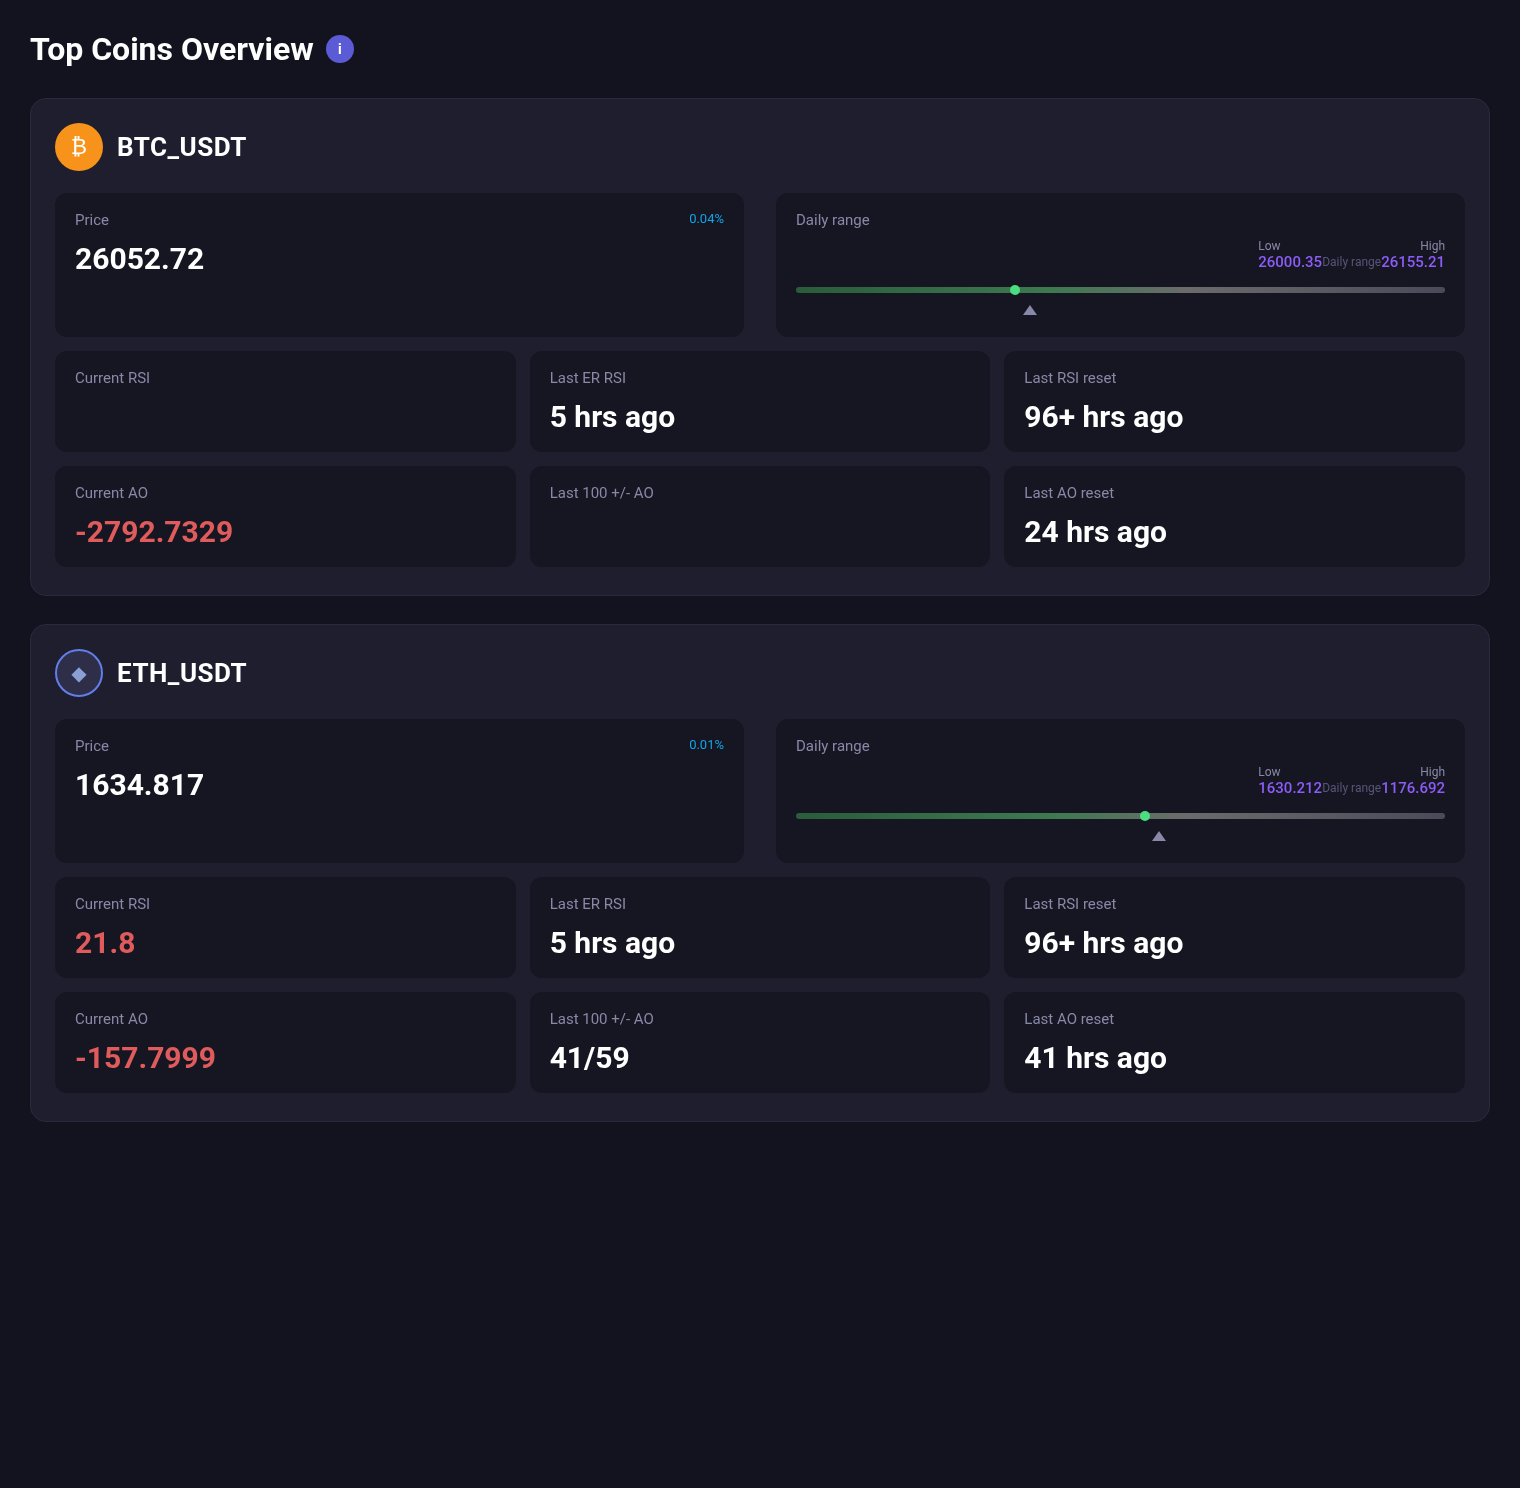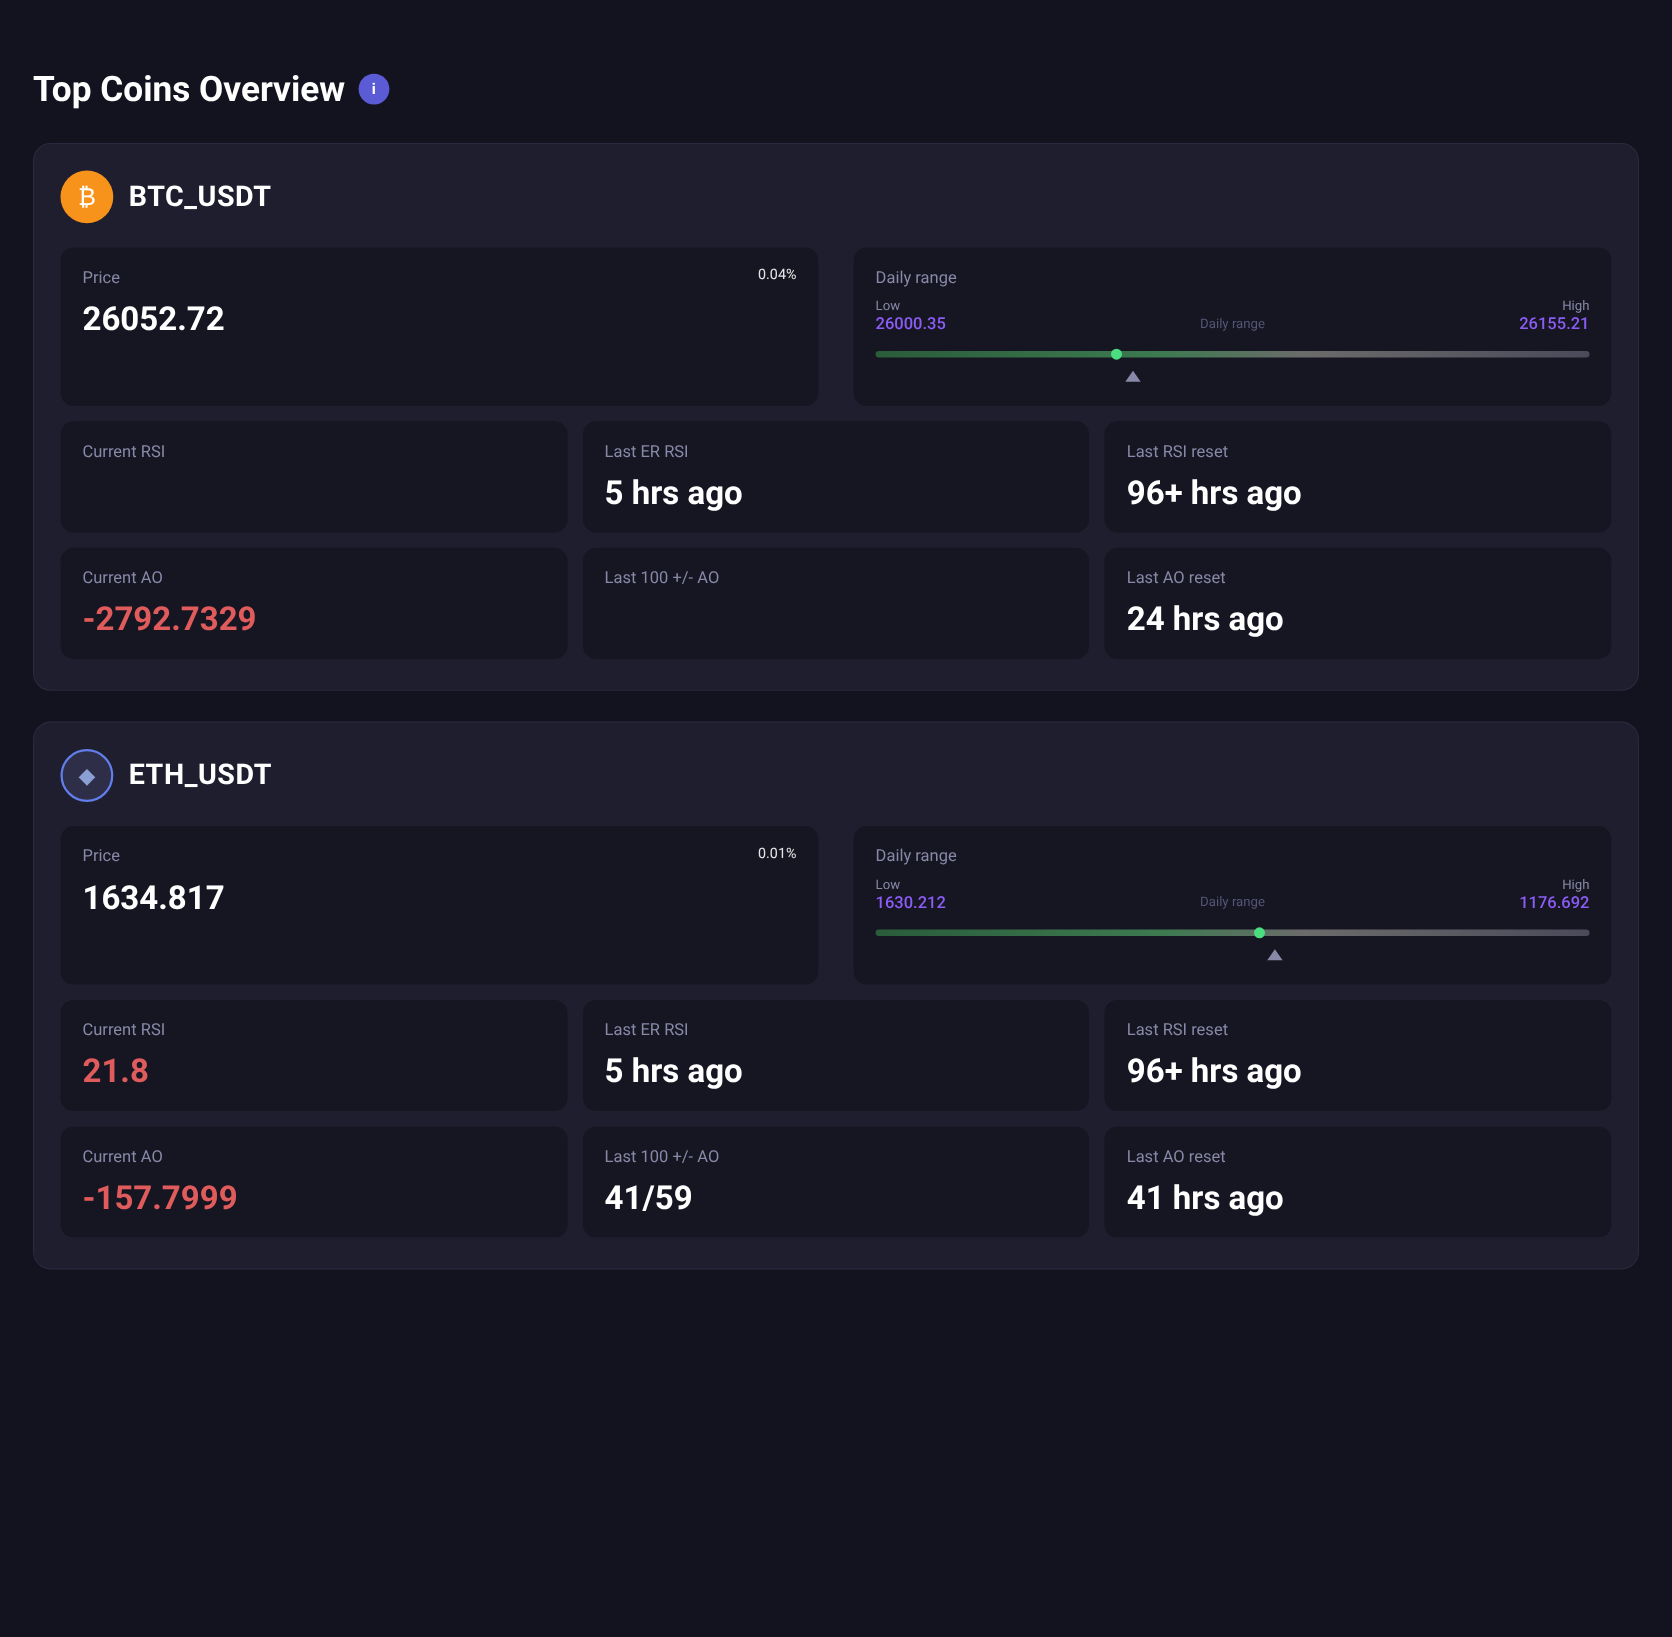--- a/index.html
+++ b/index.html
@@ -11,21 +11,20 @@
       width: 1520px;
       min-height: 1488px;
       padding: 30px 30px;
     }
 
     .page-header {
       display: flex;
       align-items: center;
       gap: 12px;
       margin-bottom: 30px;
-      margin-top: 32px;
     }
 
     .page-title {
       font-size: 32px;
       font-weight: 700;
       color: #ffffff;
     }
 
     .info-icon {
       width: 28px;
@@ -123,21 +122,21 @@
 
     .metric-value-negative {
       color: #e05c5c;
     }
 
     .metric-value-neutral {
       color: #ffffff;
     }
 
     .price-change-positive {
-      color: #e5e5e5;
+      color: #0ea5e9;
       font-size: 13px;
       float: right;
     }
 
     .daily-range-card {
       background-color: #161622;
       border-radius: 12px;
       padding: 18px 20px;
       min-height: 100px;
     }
@@ -184,21 +183,21 @@
       width: 10px;
       height: 10px;
       background-color: #4ade80;
       border-radius: 50%;
       top: 50%;
       transform: translateY(-50%);
     }
 
     .range-header-row {
       display: flex;
-      justify-content: space-between;
+      justify-content: flex-end;
       align-items: center;
       margin-bottom: 4px;
     }
   </style>
 </head>
 <body>
 
 <div class="page-header">
   <h1 class="page-title">Top Coins Overview</h1>
   <div class="info-icon">i</div>

